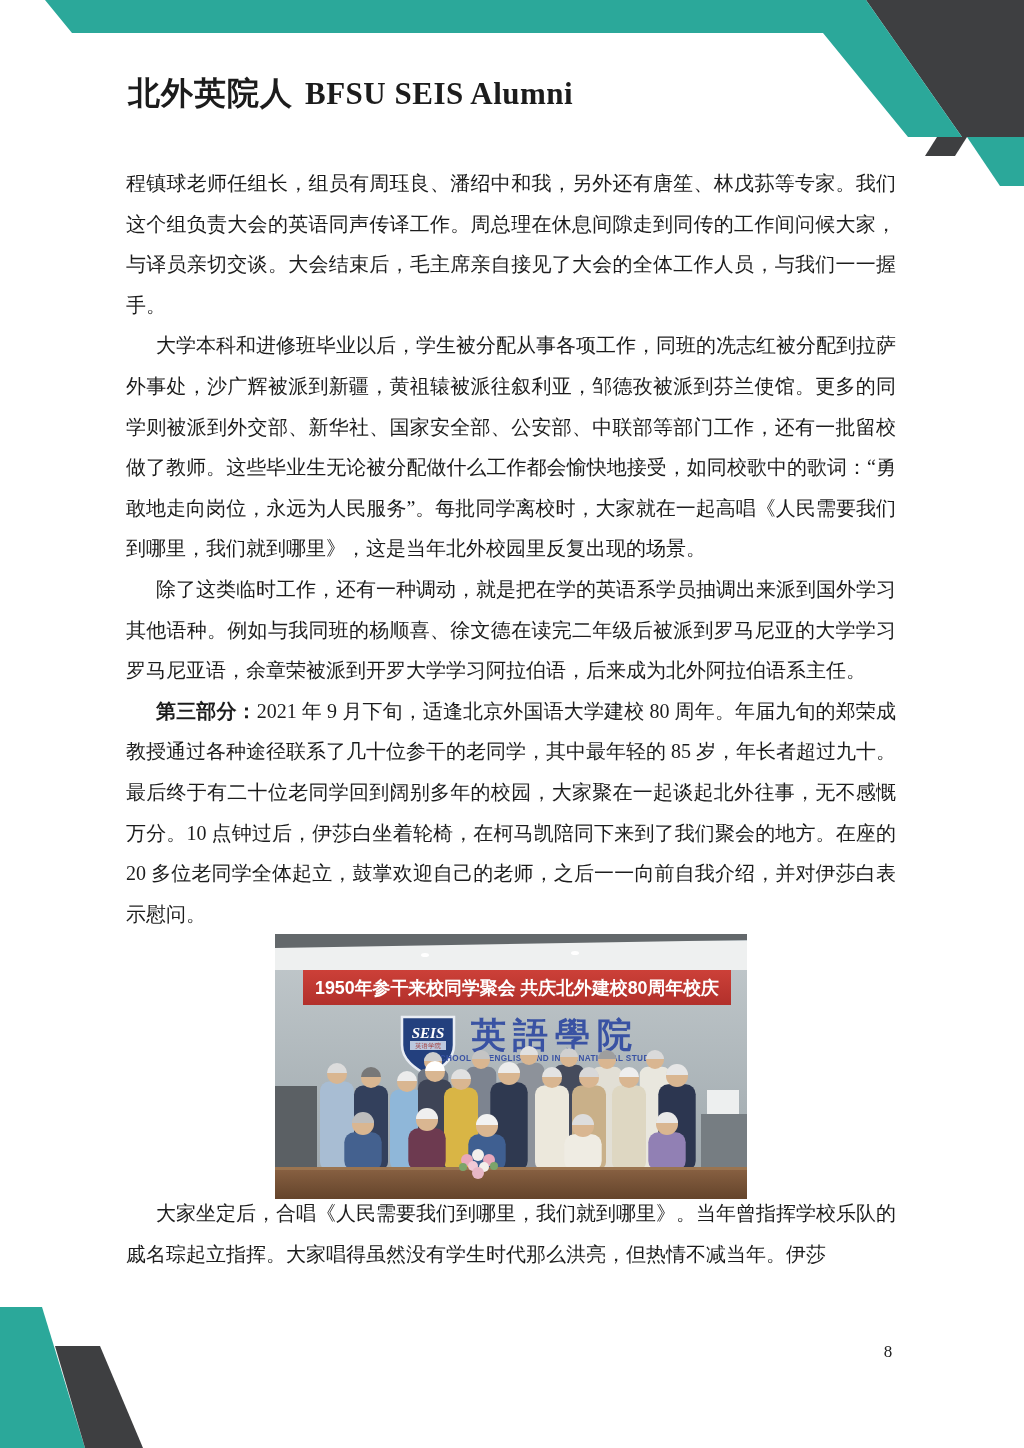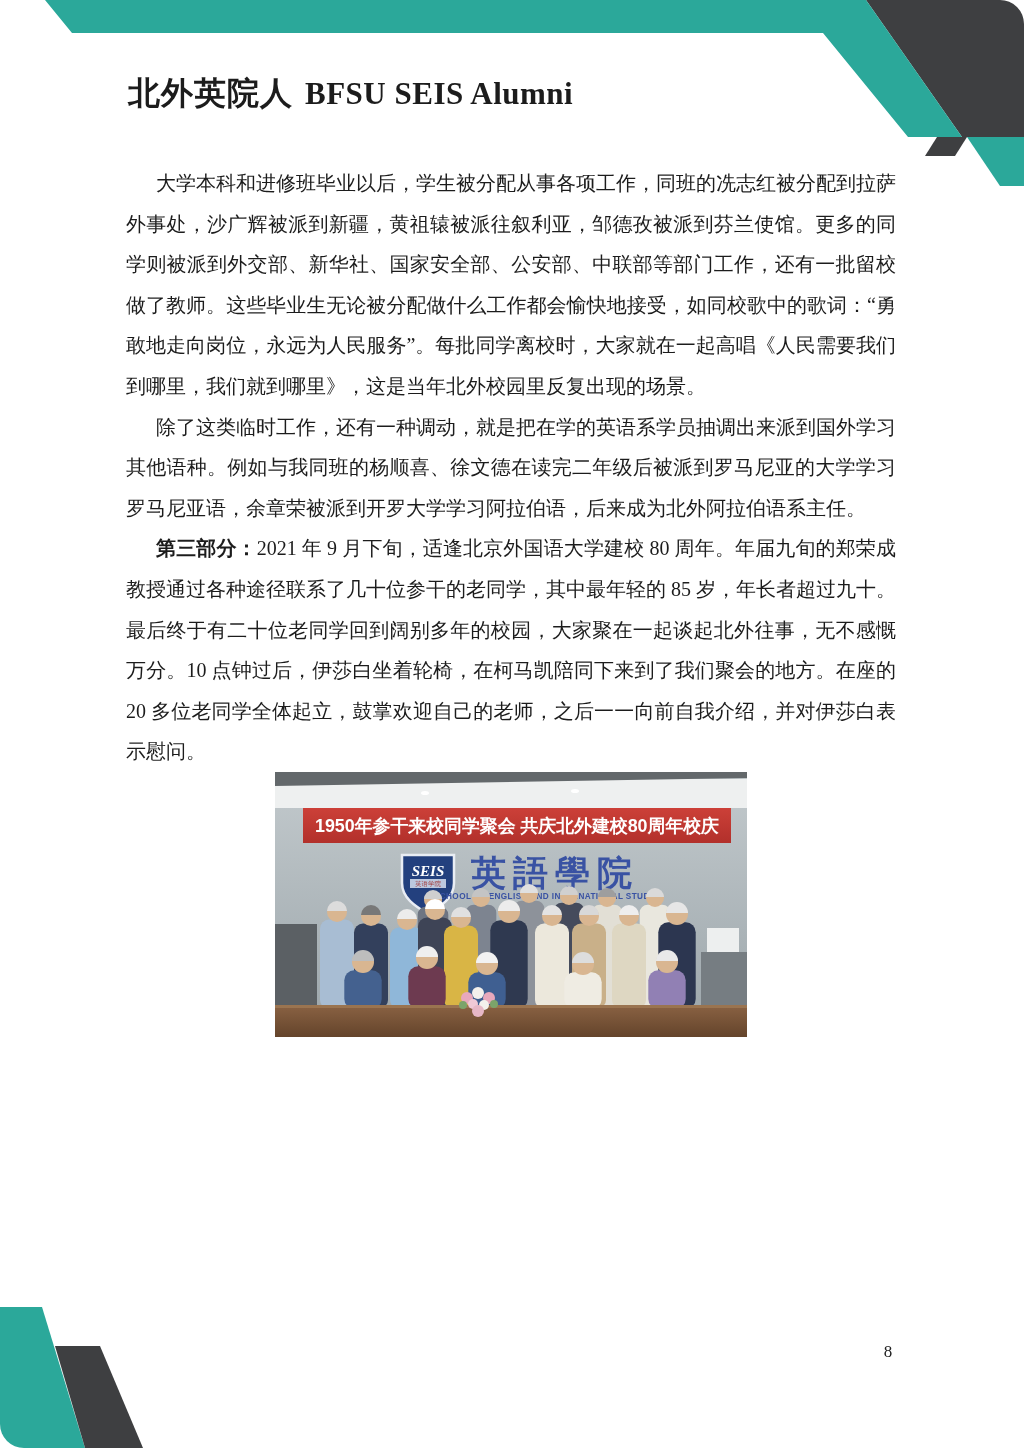--- a/index.html
+++ b/index.html
@@ -1,17 +1,17 @@
 <!DOCTYPE html>
 <html><head>
 <meta charset="utf-8">
 <style>
   html,body{margin:0;padding:0;background:#ffffff;}
   .page{position:relative;width:1024px;height:1448px;background:#ffffff;overflow:hidden;
-        font-family:"Liberation Serif","DejaVu Serif",serif;color:#1c1c1c;border-radius:24px;}
+        font-family:"Liberation Serif","DejaVu Serif",serif;color:#1c1c1c;}
   .decor{position:absolute;left:0;top:0;width:1024px;height:1448px;pointer-events:none;}
   .header{position:absolute;left:128px;top:72px;white-space:nowrap;}
   .title-zh{font-size:32px;font-weight:bold;letter-spacing:1px;}
   .title-en{font-size:31px;font-weight:bold;margin-left:12px;letter-spacing:0.5px;}
   .text-col{position:absolute;left:126px;top:163px;width:770px;
             font-size:20px;line-height:40.6px;text-align:justify;text-justify:inter-ideograph;}
   .para{margin:0;}
   .para.indent{text-indent:1.5em;}
   .lead{font-weight:bold;}
   .photo{margin:0 auto;width:472px;height:237px;display:block;}
@@ -32,20 +32,21 @@
     <polygon points="967,137 1024,137 1024,186 1000,186" fill="#2BA89A"></polygon>
     <polygon points="0,1307 42,1307 85,1448 0,1448" fill="#2BA89A"></polygon>
     <polygon points="55,1346 100,1346 143,1448 85,1448" fill="#3E3F41"></polygon>
   </svg>
 
   <div class="header">
     <span class="title-zh">北外英院人</span><span class="title-en">BFSU SEIS Alumni</span>
   </div>
 
   <div class="text-col">
+    <p class="para"><span>程镇球老师任组长，组员有周珏良、潘绍中和我，另外还有唐笙、林戊荪等专家。我们这个组负责大会的英语同声传译工作。周总理在休息间隙走到同传的工作间问候大家，与译员亲切交谈。大会结束后，毛主席亲自接见了大会的全体工作人员，与我们一一握手。</span></p>
     <p class="para indent"><span>大学本科和进修班毕业以后，学生被分配从事各项工作，同班的冼志红被分配到拉萨外事处，沙广辉被派到新疆，黄祖辕被派往叙利亚，邹德孜被派到芬兰使馆。更多的同学则被派到外交部、新华社、国家安全部、公安部、中联部等部门工作，还有一批留校做了教师。这些毕业生无论被分配做什么工作都会愉快地接受，如同校歌中的歌词：“勇敢地走向岗位，永远为人民服务”。每批同学离校时，大家就在一起高唱《人民需要我们到哪里，我们就到哪里》，这是当年北外校园里反复出现的场景。</span></p>
     <p class="para indent"><span>除了这类临时工作，还有一种调动，就是把在学的英语系学员抽调出来派到国外学习其他语种。例如与我同班的杨顺喜、徐文德在读完二年级后被派到罗马尼亚的大学学习罗马尼亚语，余章荣被派到开罗大学学习阿拉伯语，后来成为北外阿拉伯语系主任。</span></p>
     <p class="para indent"><b class="lead">第三部分：</b><span>2021 年 9 月下旬，适逢北京外国语大学建校 80 周年。年届九旬的郑荣成教授通过各种途径联系了几十位参干的老同学，其中最年轻的 85 岁，年长者超过九十。最后终于有二十位老同学回到阔别多年的校园，大家聚在一起谈起北外往事，无不感慨万分。10 点钟过后，伊莎白坐着轮椅，在柯马凯陪同下来到了我们聚会的地方。在座的 20 多位老同学全体起立，鼓掌欢迎自己的老师，之后一一向前自我介绍，并对伊莎白表示慰问。</span></p>
 
     <figure class="photo">
       <svg viewBox="0 0 472 265" xmlns="http://www.w3.org/2000/svg">
         <defs>
           <linearGradient id="wall" x1="0" y1="0" x2="0" y2="1">
             <stop offset="0" stop-color="#c3cacd"></stop>
               <stop offset="1" stop-color="#9ba5aa"></stop>
@@ -152,16 +153,17 @@
             <circle cx="214" cy="226" r="6" fill="#e8a8bc"></circle>
             <circle cx="198" cy="232" r="5" fill="#f0c9d6"></circle>
             <circle cx="209" cy="233" r="5" fill="#f3f0ec"></circle>
             <circle cx="188" cy="233" r="4" fill="#7ca46a"></circle>
             <circle cx="219" cy="232" r="4" fill="#7ca46a"></circle>
             <circle cx="203" cy="239" r="6" fill="#e7b7c6"></circle>
           </g>
       </svg>
     </figure>
 
+    <p class="para indent after-photo"><span>大家坐定后，合唱《人民需要我们到哪里，我们就到哪里》。当年曾指挥学校乐队的戚名琮起立指挥。大家唱得虽然没有学生时代那么洪亮，但热情不减当年。伊莎</span></p>
   </div>
 
   <div class="page-number">8</div>
 </div>
 
 </body></html>

